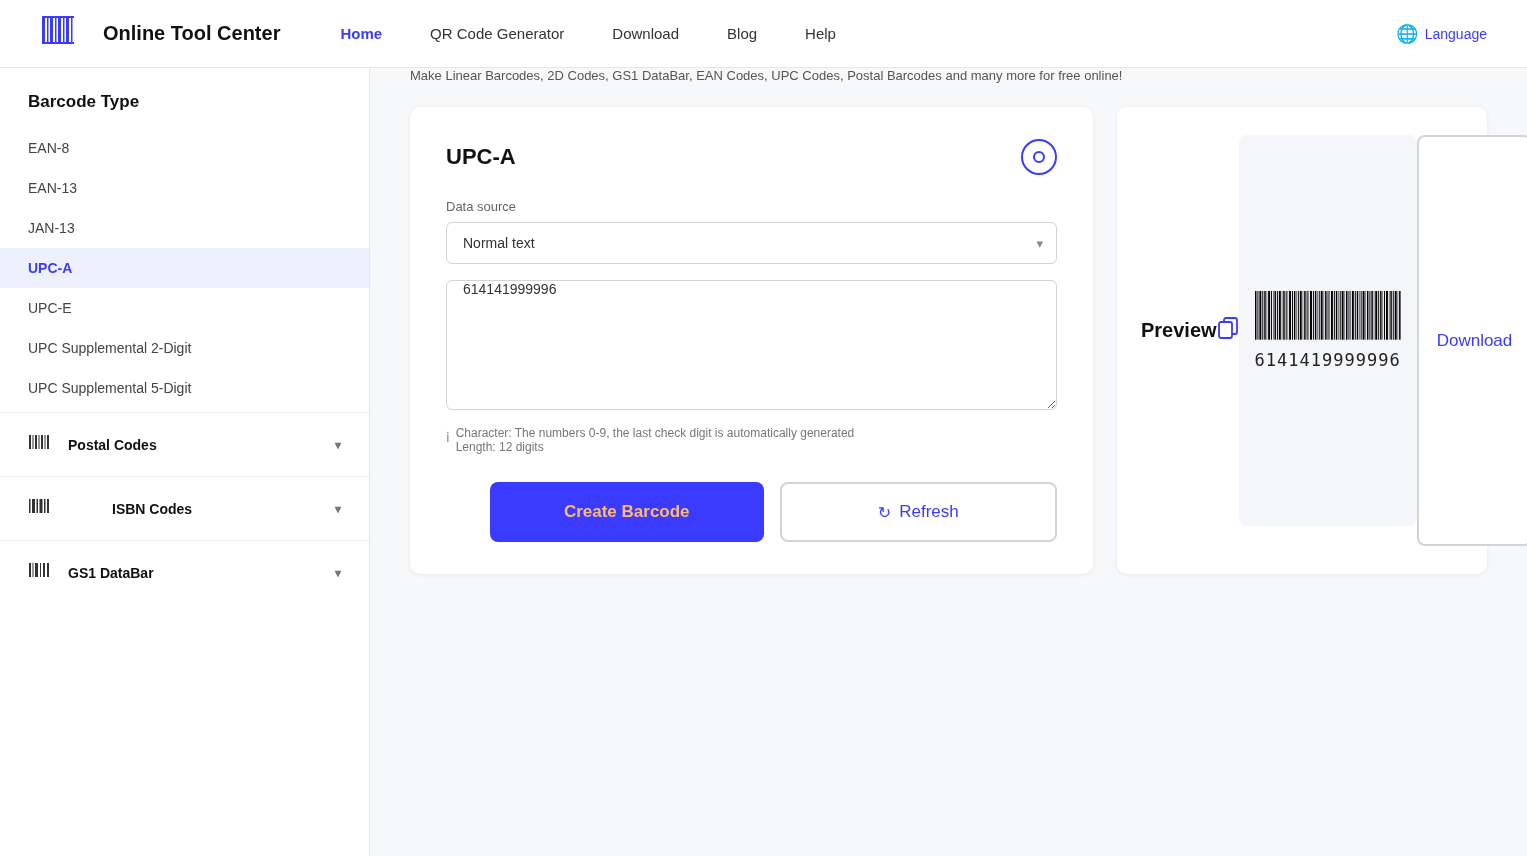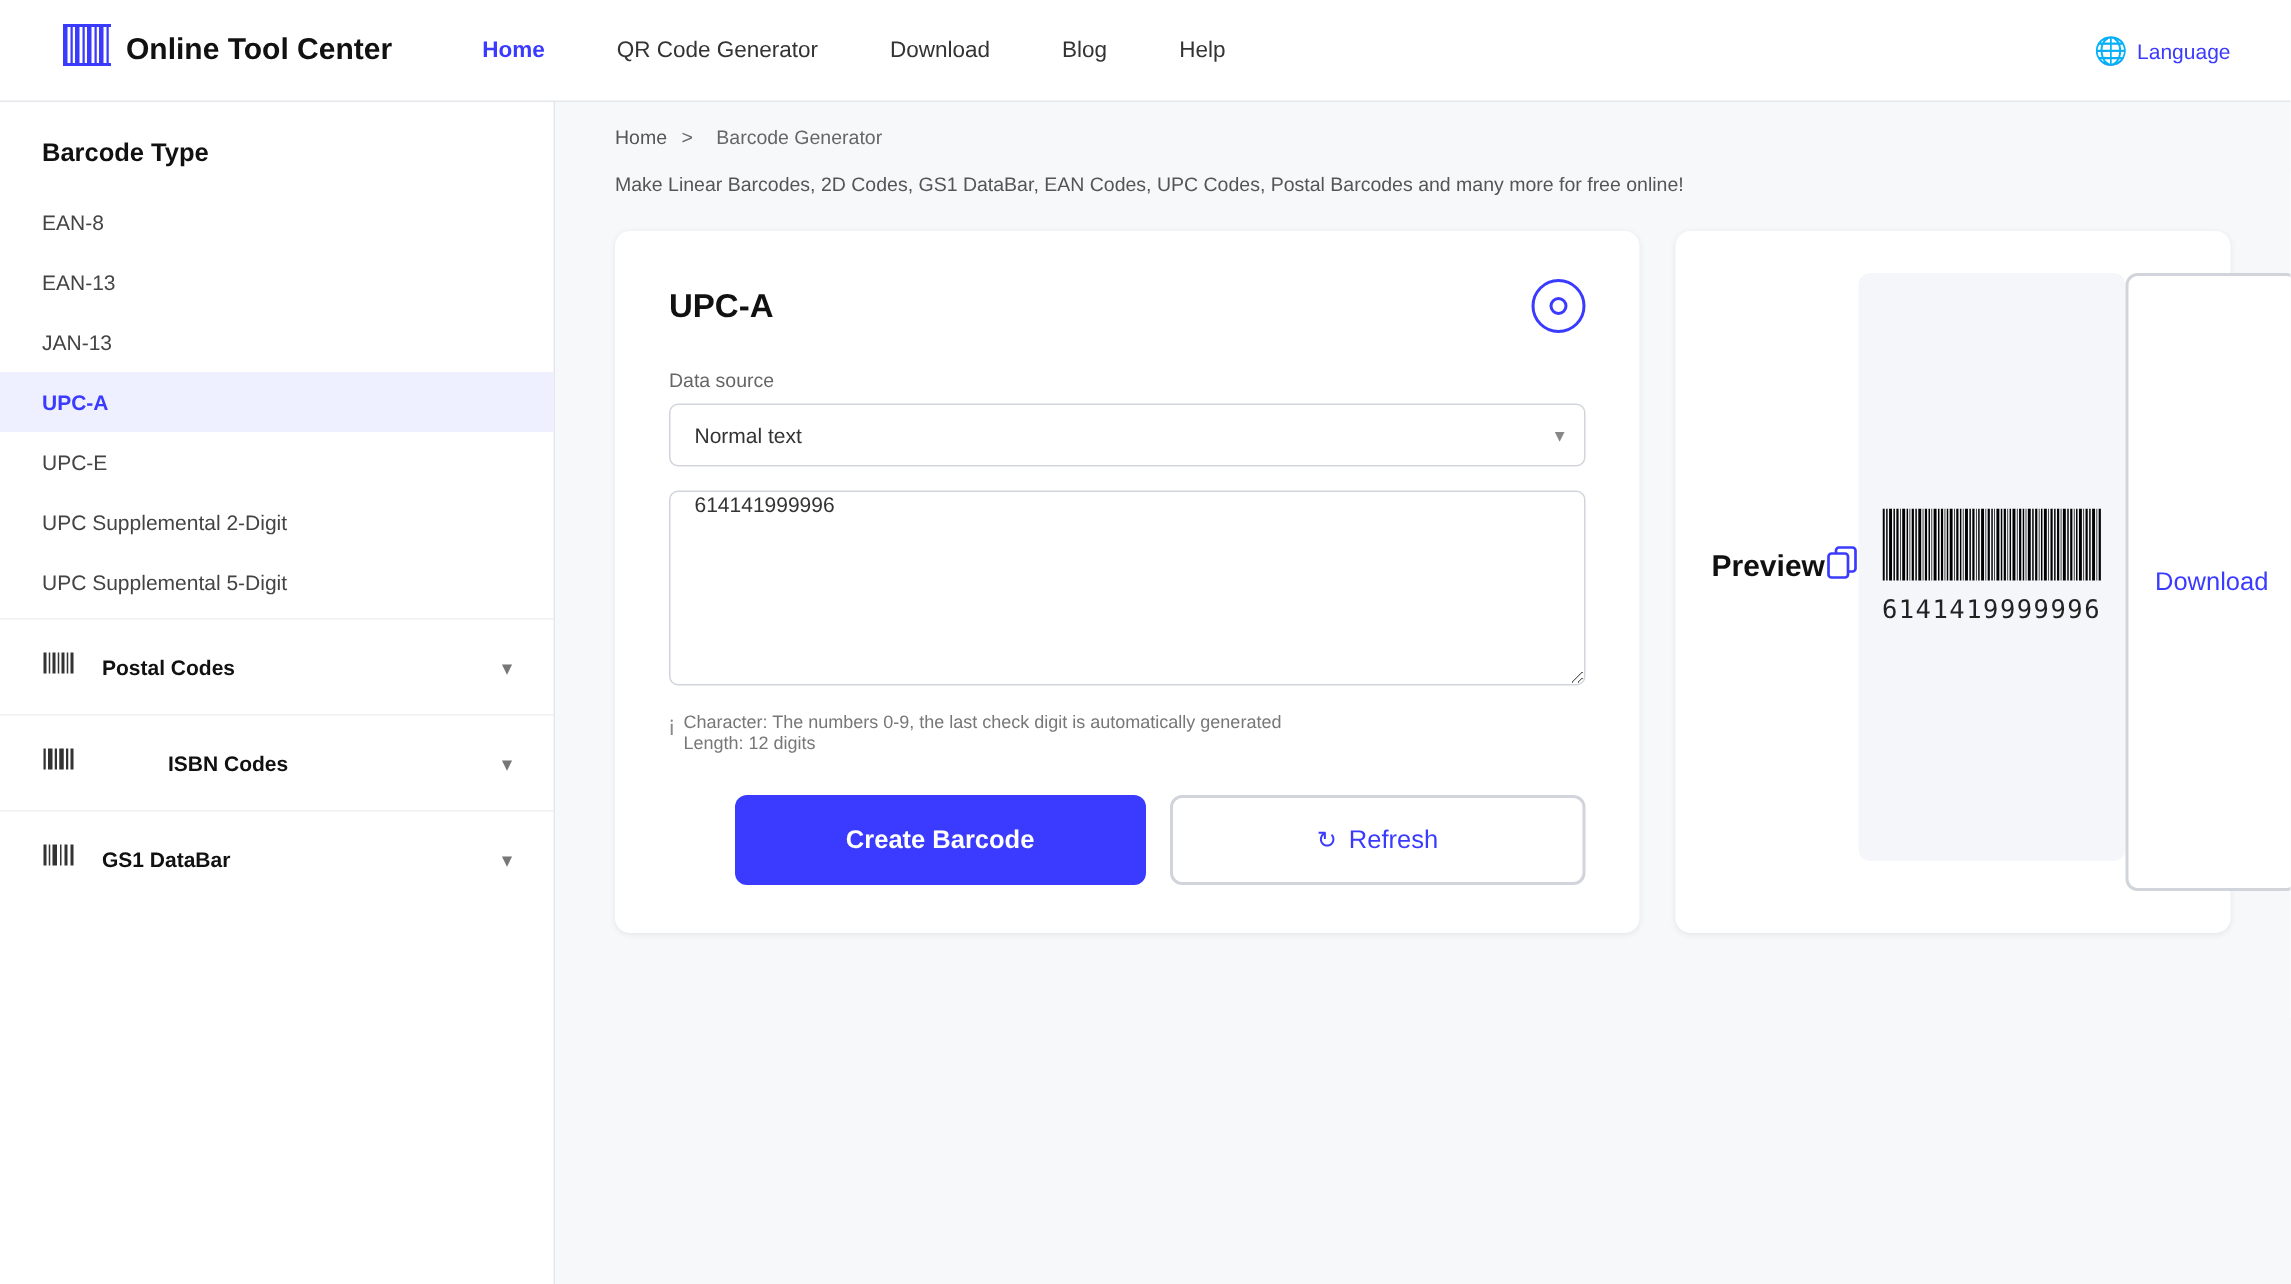--- a/index.html
+++ b/index.html
@@ -9,21 +9,21 @@
     .header {
       display: flex;
       align-items: center;
       padding: 12px 40px;
       border-bottom: 1px solid #e5e7eb;
       background: #fff;
     }
     .logo-area {
       display: flex;
       align-items: center;
-      gap: 8px;
+      gap: 27px;
       margin-right: 60px;
     }
     .logo-icon {
       color: #3b3bff;
       font-size: 28px;
     }
     .logo-text {
       font-size: 20px;
       font-weight: bold;
       color: #111;
@@ -240,21 +240,21 @@
       margin-top: 1px;
     }
     .btn-row {
       display: flex;
       gap: 16px;
     }
     .btn-create {
       flex: 1;
       padding: 18px;
       background: #3b3bff;
-      color: #ffffff;
+      color: #fdba74;
       font-size: 17px;
       font-weight: 600;
       border: none;
       border-radius: 8px;
       cursor: pointer;
       margin-left: 44px;
     }
     .btn-refresh {
       flex: 1;
       padding: 18px;
@@ -426,25 +426,20 @@
             <rect x="19" y="4" width="2" height="14" fill="#333"></rect>
           </svg>
         </span>
         <span style="margin-left:8px;font-size:14px;font-weight:bold;">GS1 DataBar</span>
       </div>
       <span class="chevron">▾</span>
     </div>
   </aside>
 
   <main class="main-content">
-    <div class="breadcrumb">
-      <a href="#">Home</a>
-      <span>&gt;</span>
-      <span>Barcode Generator</span>
-    </div>
     <div class="content-area">
       <div class="page-subtitle">Make Linear Barcodes, 2D Codes, GS1 DataBar, EAN Codes, UPC Codes, Postal Barcodes and many more for free online!</div>
 
       <div class="main-panel">
 
         <div class="form-card">
           <div class="form-card-header">
             <span class="form-card-title">UPC-A</span>
             <div class="icon-target">
               <div class="icon-target-inner"></div>

